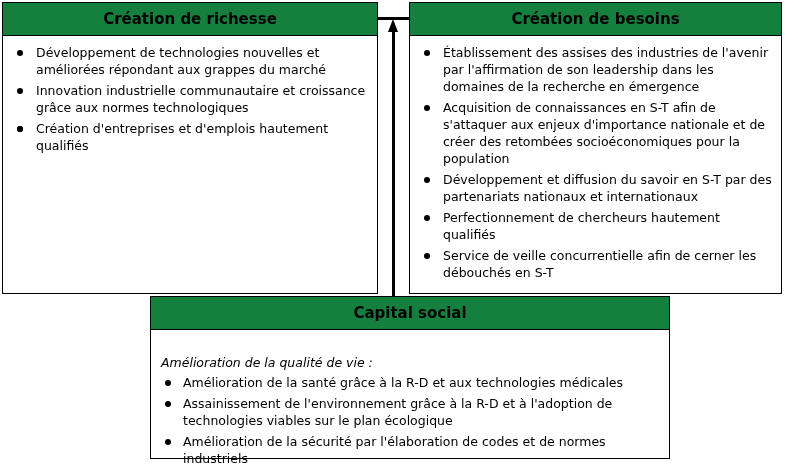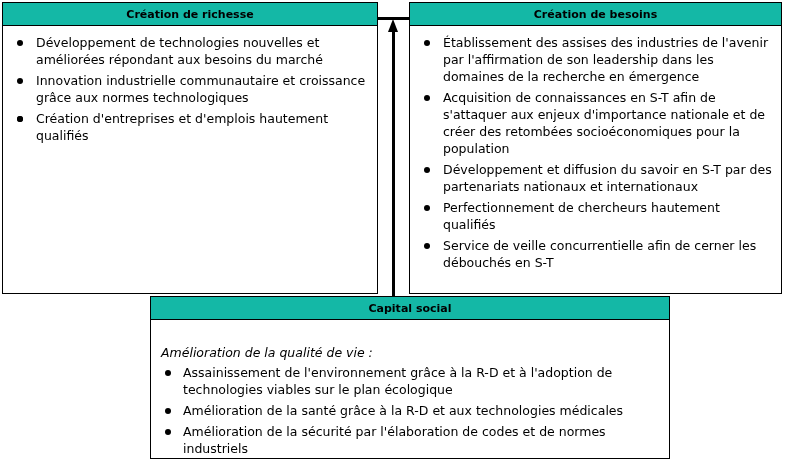--- a/index.html
+++ b/index.html
@@ -1,21 +1,21 @@
 <!DOCTYPE html>
 <html><head>
 <meta charset="utf-8">
 <style>
   html, body { margin: 0; padding: 0; background: #ffffff; }
   body { width: 785px; height: 476px; position: relative; overflow: hidden;
          font-family: "DejaVu Sans", "Liberation Sans", sans-serif; color: #000; }
   .box { position: absolute; border: 1px solid #000; background: #fff; box-sizing: border-box; }
-  .box-header { background: #14b8a6; border-bottom: 1px solid #000; height: 23px; box-sizing: border-box;
+  .box-header { background: #15803d; border-bottom: 1px solid #000; height: 33px; box-sizing: border-box;
                 display: flex; align-items: center; justify-content: center;
-                font-weight: bold; font-size: 11px; }
+                font-weight: bold; font-size: 15px; }
   .box-body { padding: 8px 8px 0 8px; font-size: 12.5px; line-height: 17px; }
   ul { list-style: none; margin: 0; padding: 0; }
   li { position: relative; padding-left: 25px; margin-bottom: 4px; }
   li .bullet { position: absolute; left: 6px; top: 6px; width: 6px; height: 6px; border-radius: 50%; background: #000; }
   .intro { margin: 16px 0 3px 0; font-style: italic; }
   #box-richesse { left: 2px; top: 2px; width: 376px; height: 292px; }
   #box-savoir { left: 409px; top: 2px; width: 373px; height: 292px; }
   #box-capital { left: 150px; top: 296px; width: 520px; height: 163px; }
   #box-capital .box-body { padding-left: 10px; }
   #box-capital li { padding-left: 22px; }
@@ -25,21 +25,21 @@
   .arrow-head { position: absolute; left: 388px; top: 19px; width: 0; height: 0;
                 border-left: 5.5px solid transparent; border-right: 5.5px solid transparent; border-bottom: 13px solid #000; }
 </style>
 </head>
 <body>
 
 <div class="box" id="box-richesse">
   <div class="box-header">Création de richesse</div>
   <div class="box-body">
     <ul>
-      <li><span class="bullet"></span><span>Développement de technologies nouvelles et améliorées répondant aux besoins du marché</span></li>
+      <li><span class="bullet"></span><span>Développement de technologies nouvelles et améliorées répondant aux grappes du marché</span></li>
       <li><span class="bullet"></span><span>Innovation industrielle communautaire et croissance grâce aux normes technologiques</span></li>
       <li><span class="bullet"></span></li>
       <li><span class="bullet"></span><span>Création d'entreprises et d'emplois hautement qualifiés</span></li>
     </ul>
   </div>
 </div>
 
 <div class="box" id="box-savoir">
   <div class="box-header">Création de besoins</div>
   <div class="box-body">
@@ -55,18 +55,18 @@
 
 <div class="connector-h"></div>
 <div class="arrow-head"></div>
 <div class="connector-v"></div>
 
 <div class="box" id="box-capital">
   <div class="box-header">Capital social</div>
   <div class="box-body">
     <p class="intro">Amélioration de la qualité de vie :</p>
     <ul>
+      <li><span class="bullet"></span><span>Amélioration de la santé grâce à la R-D et aux technologies médicales</span></li>
       <li><span class="bullet"></span><span>Assainissement de l'environnement grâce à la R-D et à l'adoption de technologies viables sur le plan écologique</span></li>
-      <li><span class="bullet"></span><span>Amélioration de la santé grâce à la R-D et aux technologies médicales</span></li>
       <li><span class="bullet"></span><span>Amélioration de la sécurité par l'élaboration de codes et de normes industriels</span></li>
     </ul>
   </div>
 </div>
 
 </body></html>

